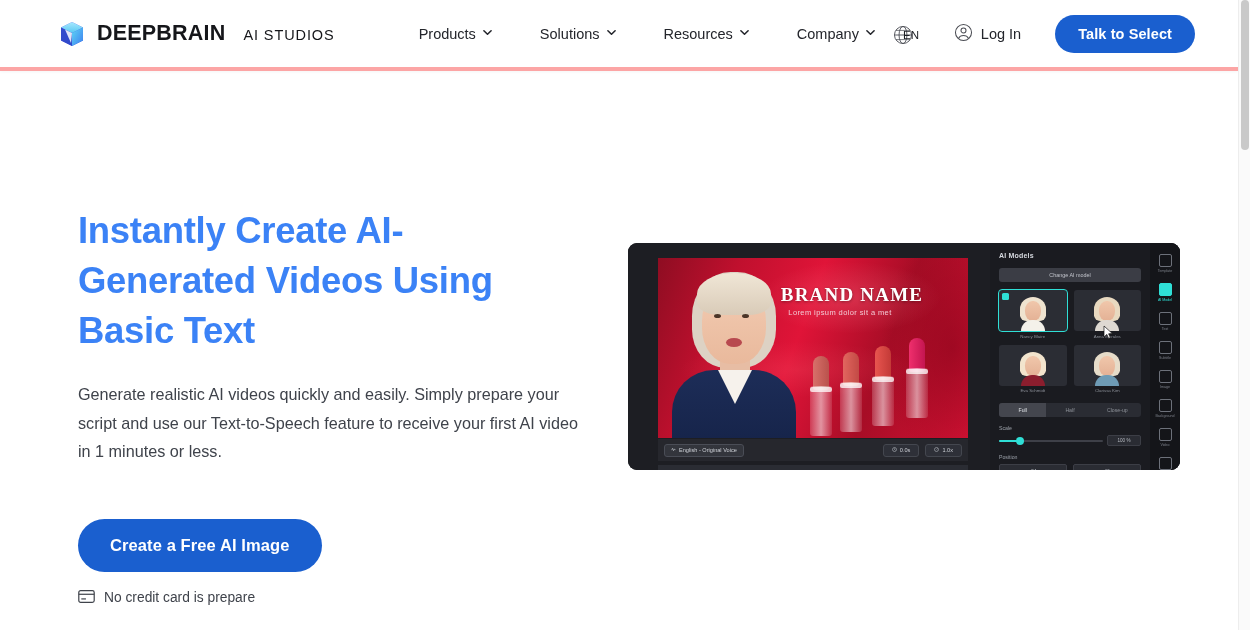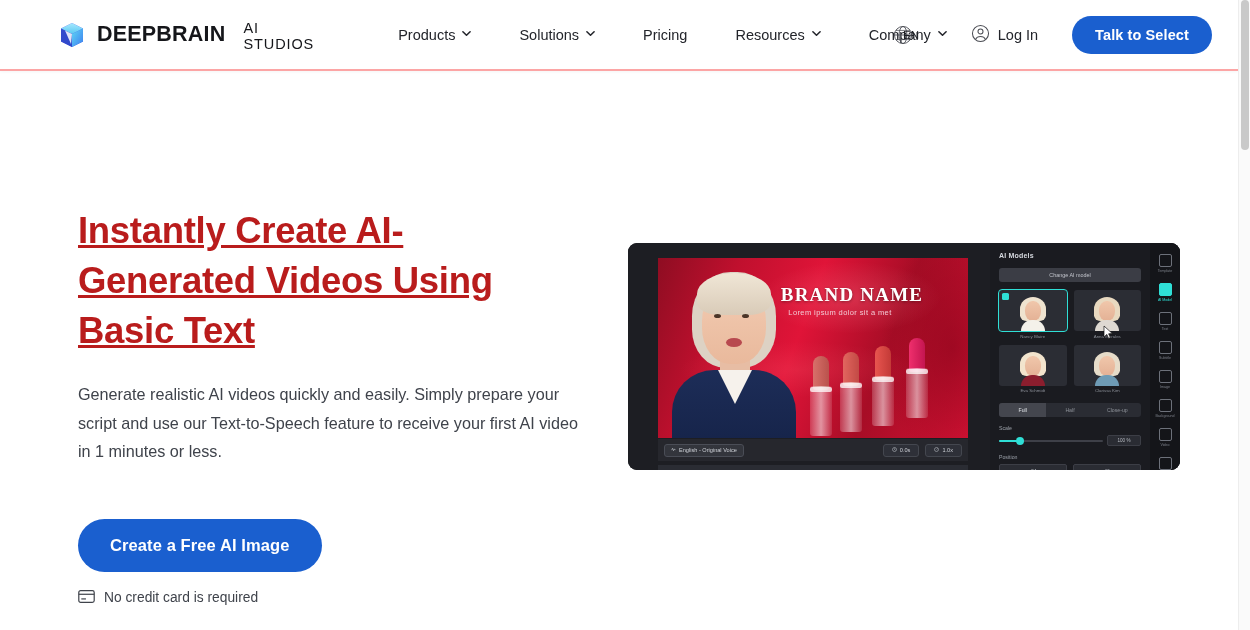--- a/index.html
+++ b/index.html
@@ -8,21 +8,21 @@
     font-family:"Liberation Sans", sans-serif;
     background:#ffffff;
     color:#16181d;
     -webkit-font-smoothing:antialiased;
   }
 
   
   .header{
     position:absolute; top:0; left:0; width:1238px; height:71px;
     background:#fff; display:flex; align-items:center;
-    border-bottom:2px solid #fca5a5;
+    border-bottom:4px solid #fca5a5;
     box-shadow:0 1px 3px rgba(0,0,0,.045);
     z-index:20;
   }
   .brand{ display:flex; align-items:center; margin-left:58px; gap:11px; }
   .logo-cube{ width:28px; height:28px; position:relative; }
   .brand-name{
     font-size:21.5px; font-weight:700; letter-spacing:.2px; color:#15161a;
   }
   .brand-sub{
     font-size:14.5px; font-weight:500; letter-spacing:.9px; color:#15161a;
@@ -59,21 +59,21 @@
     padding:11px 23px; border-radius:22px; border:none; cursor:pointer;
     white-space:nowrap; letter-spacing:.1px;
   }
 
   
   .hero{ position:absolute; top:71px; left:0; width:1238px; height:559px; }
 
   .hero-left{ position:absolute; left:78px; top:135px; width:520px; }
   .headline{
     font-size:36.5px; font-weight:700; line-height:50px; letter-spacing:-.3px;
-    color:#b91c1c; max-width:470px;text-decoration:underline;
+    color:#3b82f6; max-width:470px;
   }
   .subhead{
     margin-top:24px; font-size:16.2px; line-height:28.5px; color:#3f434b;
     max-width:505px; font-weight:400;
   }
   .cta{
     margin-top:53px; background:#1a5fcf; color:#fff; border:none;
     font-size:16.5px; font-weight:700; padding:17px 32px; border-radius:30px;
     cursor:pointer; letter-spacing:.1px;
   }
@@ -304,23 +304,20 @@
     </div>
     <div class="nav-item">
       <span>Solutions</span>
       <span class="chev">
         <svg width="9" height="9" viewBox="0 0 10 10">
             <path d="M1 3 L5 7 L9 3" stroke="#23252b" stroke-width="1.7" fill="none" stroke-linecap="round" stroke-linejoin="round"></path>
           </svg>
       </span>
     </div>
     <div class="nav-item">
-      <span>Pricing</span>
-    </div>
-    <div class="nav-item">
       <span>Resources</span>
       <span class="chev">
         <svg width="9" height="9" viewBox="0 0 10 10">
             <path d="M1 3 L5 7 L9 3" stroke="#23252b" stroke-width="1.7" fill="none" stroke-linecap="round" stroke-linejoin="round"></path>
           </svg>
       </span>
     </div>
     <div class="nav-item">
       <span>Company</span>
       <span class="chev">
@@ -366,21 +363,21 @@
     <p class="subhead">Generate realistic AI videos quickly and easily. Simply prepare your script and use our Text-to-Speech feature to receive your first AI video in 1 minutes or less.</p>
     <button class="cta">Create a Free AI Image</button>
     <div class="nocard">
       <span>
         <svg width="17" height="13" viewBox="0 0 18 14">
           <rect x="0.7" y="0.7" width="16.6" height="12.6" rx="2" fill="none" stroke="#3f434b" stroke-width="1.3"></rect>
           <line x1="0.7" y1="4.6" x2="17.3" y2="4.6" stroke="#3f434b" stroke-width="1.3"></line>
           <line x1="3.4" y1="9.6" x2="8.4" y2="9.6" stroke="#3f434b" stroke-width="1.3"></line>
         </svg>
       </span>
-      <span>No credit card is required</span>
+      <span>No credit card is prepare</span>
     </div>
   </div>
 
   <div class="mock">
 
     <div class="mock-left">
 
       <div class="canvas">
         <div class="silk"></div>
 

